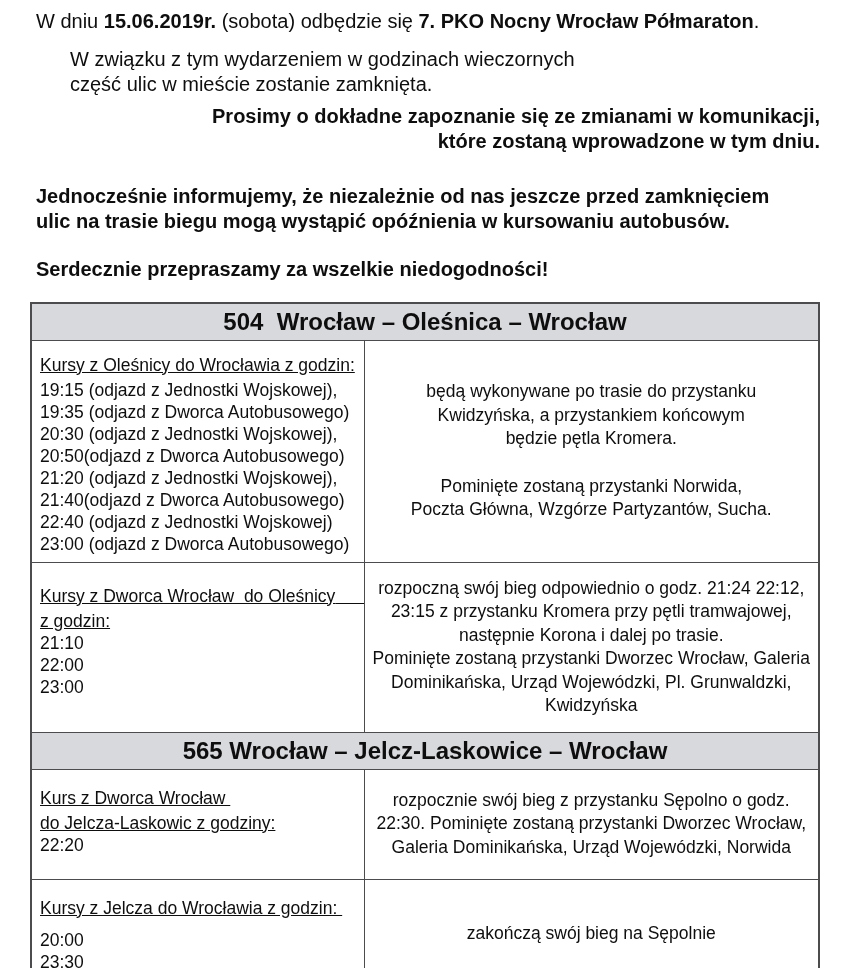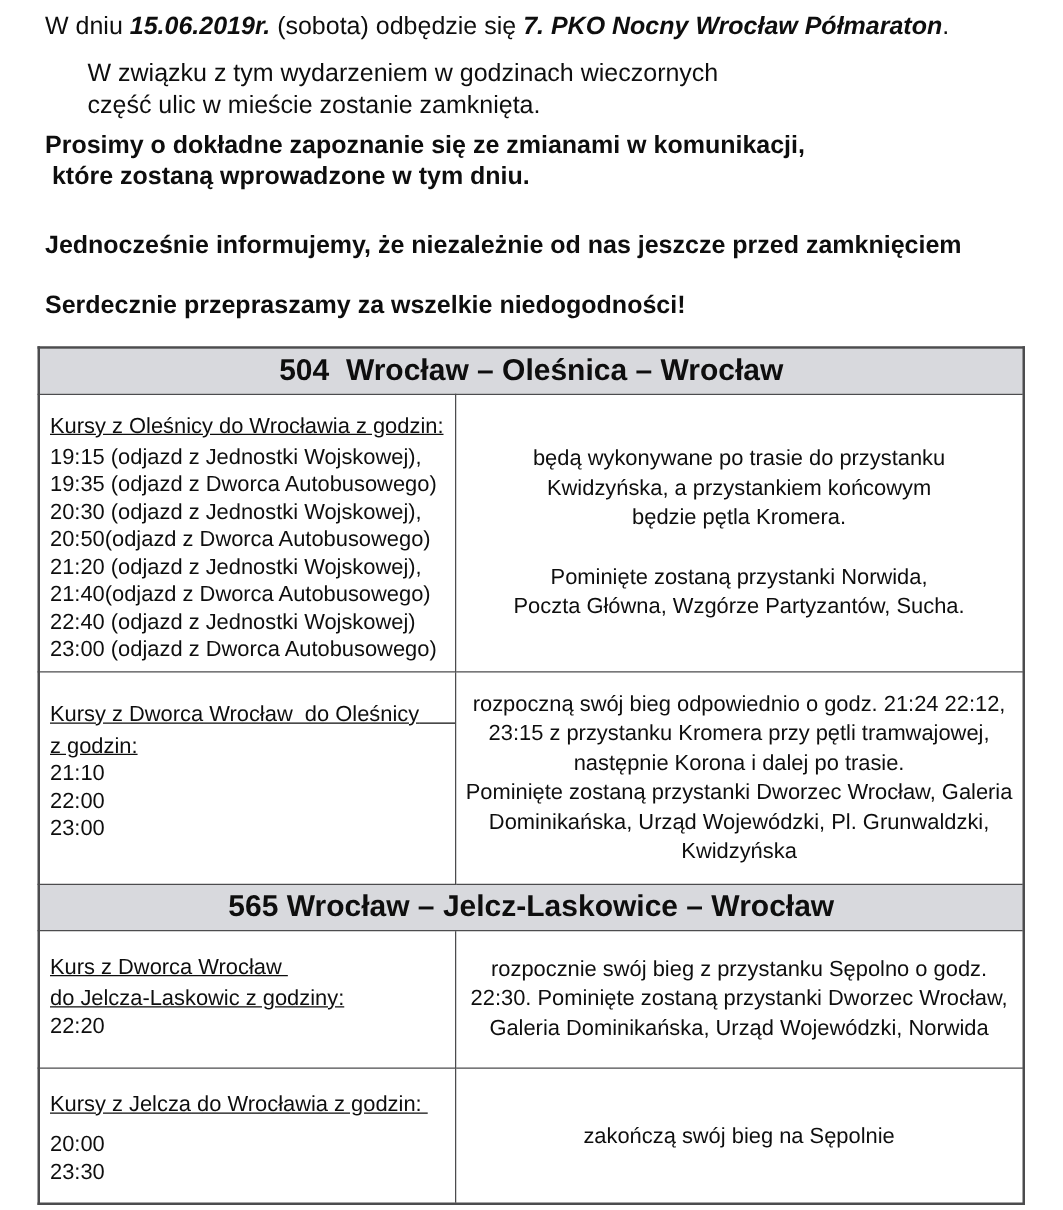--- a/index.html
+++ b/index.html
@@ -15,23 +15,23 @@
     overflow: hidden;
   }
   
   .intro {
     margin: 0 0 0 6px;
     font-size: 20px;
     line-height: 25px;
     white-space: pre-wrap;
   }
   .intro .line { display: block; }
-  .b { font-weight: bold; font-style: italic; }
+  .b { font-weight: bold; }
   .p2 { margin-top: 13px; margin-left: 40px; }
-  .p3 { margin-top: 7px;  font-weight: bold; }
+  .p3 { margin-top: 7px;  font-weight: bold; text-align: right; }
   .p4 { margin-top: 30px; font-weight: bold; }
   .p5 { margin-top: 23px; font-weight: bold; }
   
   table.routes {
     margin-top: 20px;
     width: 788px;
     table-layout: fixed;
     border-collapse: collapse;
     border: 2px solid #4c4c4e;
   }
@@ -83,21 +83,21 @@
 <body>
 
 <div class="page">
 
   <p class="intro p1"><span>W dniu </span><span class="b">15.06.2019r.</span><span> (sobota) odbędzie się </span><span class="b">7. PKO Nocny Wrocław Półmaraton</span><span>.</span></p>
 
   <p class="intro p2"><span class="line">W związku z tym wydarzeniem w godzinach wieczornych</span><span class="line">część ulic w mieście zostanie zamknięta.</span></p>
 
   <p class="intro p3"><span class="line">Prosimy o dokładne zapoznanie się ze zmianami w komunikacji,</span><span class="line"> które zostaną wprowadzone w tym dniu.</span></p>
 
-  <p class="intro p4"><span class="line">Jednocześnie informujemy, że niezależnie od nas jeszcze przed zamknięciem</span></p>
+  <p class="intro p4"><span class="line">Jednocześnie informujemy, że niezależnie od nas jeszcze przed zamknięciem</span><span class="line">ulic na trasie biegu mogą wystąpić opóźnienia w kursowaniu autobusów.</span></p>
 
   <p class="intro p5">Serdecznie przepraszamy za wszelkie niedogodności!</p>
 
   <table class="routes">
     <colgroup>
       <col style="width:333px">
       <col style="width:455px">
     </colgroup>
     <tbody>
 

